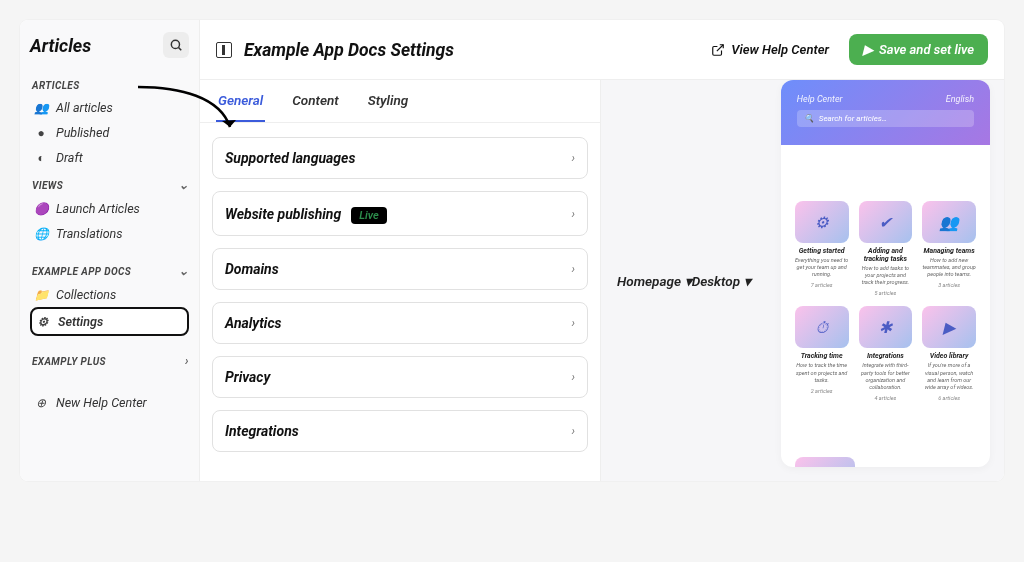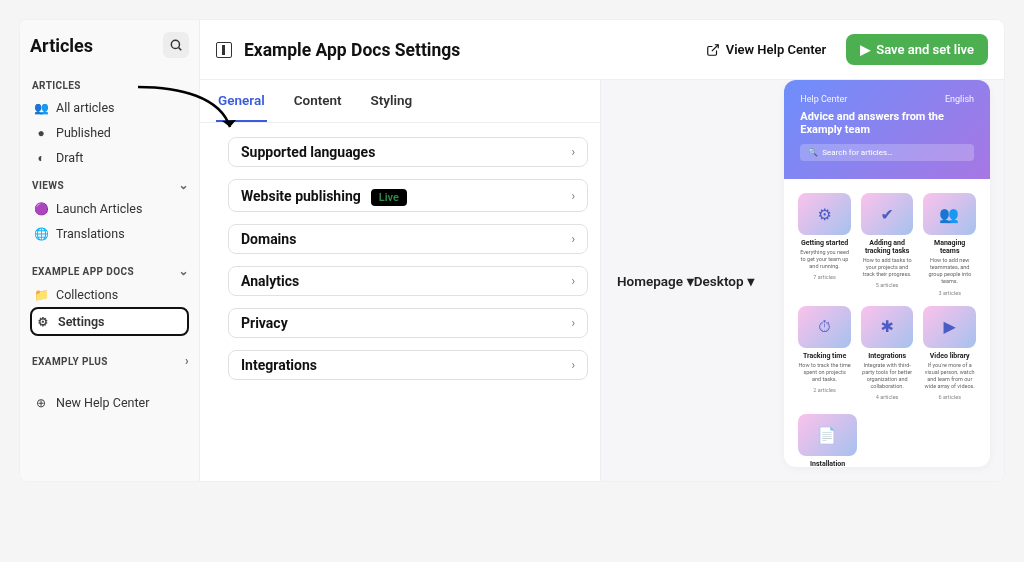--- a/index.html
+++ b/index.html
@@ -1,17 +1,17 @@
 <!DOCTYPE html>
 <html><head>
 <meta charset="utf-8">
 <style>
   * { box-sizing: border-box; margin: 0; padding: 0; }
   html, body { width: 1024px; height: 562px; font-family: -apple-system, BlinkMacSystemFont, "Segoe UI", Roboto, sans-serif; background: #f5f5f5; }
-  .frame { position: relative; width: 1024px; height: 501px; background: #f5f5f5; padding: 20px; }
+  .frame { position: relative; width: 1024px; height: 501px; background: #f5f5f5; padding: 20px; font-style: italic; }
   .app { display: flex; width: 100%; height: 100%; background: #fff; border-radius: 8px; overflow: hidden; box-shadow: 0 0 0 1px rgba(0,0,0,0.02); }
   .sidebar { width: 180px; background: #f9f9fa; border-right: 1px solid #eee; padding: 12px 10px; display: flex; flex-direction: column; font-size: 13px; }
   .side-head { display: flex; align-items: center; justify-content: space-between; margin-bottom: 14px; }
   .side-title { font-size: 18px; font-weight: 700; color: #111; }
   .search-ico { width: 26px; height: 26px; border-radius: 6px; background: #ededed; display:flex; align-items:center; justify-content:center; font-size:13px; cursor:pointer; }
   .side-group-label { font-size: 10px; font-weight: 700; color: #444; letter-spacing: .4px; margin: 8px 0 4px 2px; display:flex; justify-content:space-between; align-items:center; }
   .side-item { display:flex; align-items:center; gap:8px; padding: 5px 4px; color:#333; cursor:pointer; border-radius: 6px; font-size:12.5px; }
   .side-item .ico { width:14px; text-align:center; font-size:12px; color:#444; }
   .side-item.selected { border: 2px solid #111; border-radius: 8px; background:#fff; font-weight:600; }
   .chev { font-size:12px; color:#666; }
@@ -20,28 +20,28 @@
   .header .pin { width:16px; height:16px; border:1.5px solid #333; border-radius:2px; display:flex; align-items:center; justify-content:center; font-size:10px; }
   .header-title { font-size:17.5px; font-weight:700; color:#111; flex:1; }
   .view-link { display:flex; align-items:center; gap:6px; font-size:13px; font-weight:600; color:#111; cursor:pointer; padding:6px 8px; }
   .save-btn { display:flex; align-items:center; gap:6px; background:#4caf50; color:#fff; font-weight:600; font-size:13px; padding:8px 14px; border-radius:8px; cursor:pointer; }
   .body { display:flex; flex:1; overflow:hidden; }
   .leftcol { width: 400px; display:flex; flex-direction:column; }
   .tabs { display:flex; gap:25px; padding: 0 16px; border-bottom:1px solid #eee; }
   .tab { padding:12px 2px; font-size:13.5px; font-weight:600; color:#333; cursor:pointer; }
   .tab.active { color:#3b5bdb; border-bottom:2px solid #3b5bdb; }
   .panels { padding: 14px 12px; display:flex; flex-direction:column; gap:12px; }
-  .panel { border:1px solid #e1e1e1; border-radius:8px; padding:6px 12px; display:flex; align-items:center; justify-content:space-between; cursor:pointer; background:#fff;margin-left:16px; }
+  .panel { border:1px solid #e1e1e1; border-radius:8px; padding:12px 12px; display:flex; align-items:center; justify-content:space-between; cursor:pointer; background:#fff; }
   .panel-title { font-size:14px; font-weight:700; color:#111; }
   .live-badge { background:#000000; color:#2c8c4b; font-size:11px; font-weight:600; padding:2px 8px; border-radius:4px; margin-left:10px; }
   .panel-chev { color:#777; font-size:12px; }
   .rightcol { flex:1; background:#f6f6f8; display:flex; flex-direction:row; border-left:1px solid #eee; }
   .preview-bar { display:flex; justify-content:space-between; padding:12px 16px; font-size:13.5px; font-weight:600; color:#222; }
   .preview-drop { display:flex; align-items:center; gap:4px; cursor:pointer; }
-  .preview { margin:0 14px 14px 14px; border-radius:12px; overflow:hidden; background:#fff; flex:1; display:flex; flex-direction:column; box-shadow: 0 2px 8px rgba(0,0,0,0.04); }
+  .preview { margin:0 14px 14px 14px; border-radius:12px; overflow:hidden; background:#fff; flex:1; display:flex; flex-direction:column; box-shadow: 0 2px 8px rgba(0,0,0,0.04); gap: 42px; }
   .preview-header { background: linear-gradient(135deg,#6e8efb,#a777e3); padding:14px 16px 18px 16px; color:#fff; }
   .ph-top { display:flex; justify-content:space-between; font-size:9px; opacity:.9; margin-bottom:6px; }
   .ph-title { font-size:11px; font-weight:700; margin-bottom:8px; }
   .ph-search { background: rgba(255,255,255,0.22); border-radius:4px; padding:4px 8px; font-size:8px; color:#fff; display:flex; align-items:center; gap:4px; }
   .preview-grid { padding:14px; display:grid; grid-template-columns: repeat(3,1fr); gap:10px; }
   .card { text-align:center; }
   .card-ico { height:42px; border-radius:8px; background: linear-gradient(135deg,#fbc2eb,#a6c1ee); display:flex; align-items:center; justify-content:center; font-size:16px; color:#4b5cc4; margin-bottom:4px; }
   .card-title { font-size:7px; font-weight:700; color:#222; }
   .card-desc { font-size:5.5px; color:#666; line-height:1.3; margin-top:2px; }
   .card-meta { font-size:5.5px; color:#888; margin-top:4px; }
@@ -190,21 +190,20 @@
                 <span>Desktop</span>
                 <span>▾</span>
               </div>
           </div>
           <div class="preview">
             <div class="preview-header">
               <div class="ph-top">
                   <span>Help Center</span>
                   <span>English</span>
                 </div>
-              <div class="ph-title">Advice and answers from the Examply team</div>
               <div class="ph-search">
                   <span>🔍</span>
                   <span>Search for articles…</span>
                 </div>
             </div>
             <div class="preview-grid">
               <div class="card">
                   <div class="card-ico">⚙</div>
                   <div class="card-title">Getting started</div>
                   <div class="card-desc">Everything you need to get your team up and running.</div>

